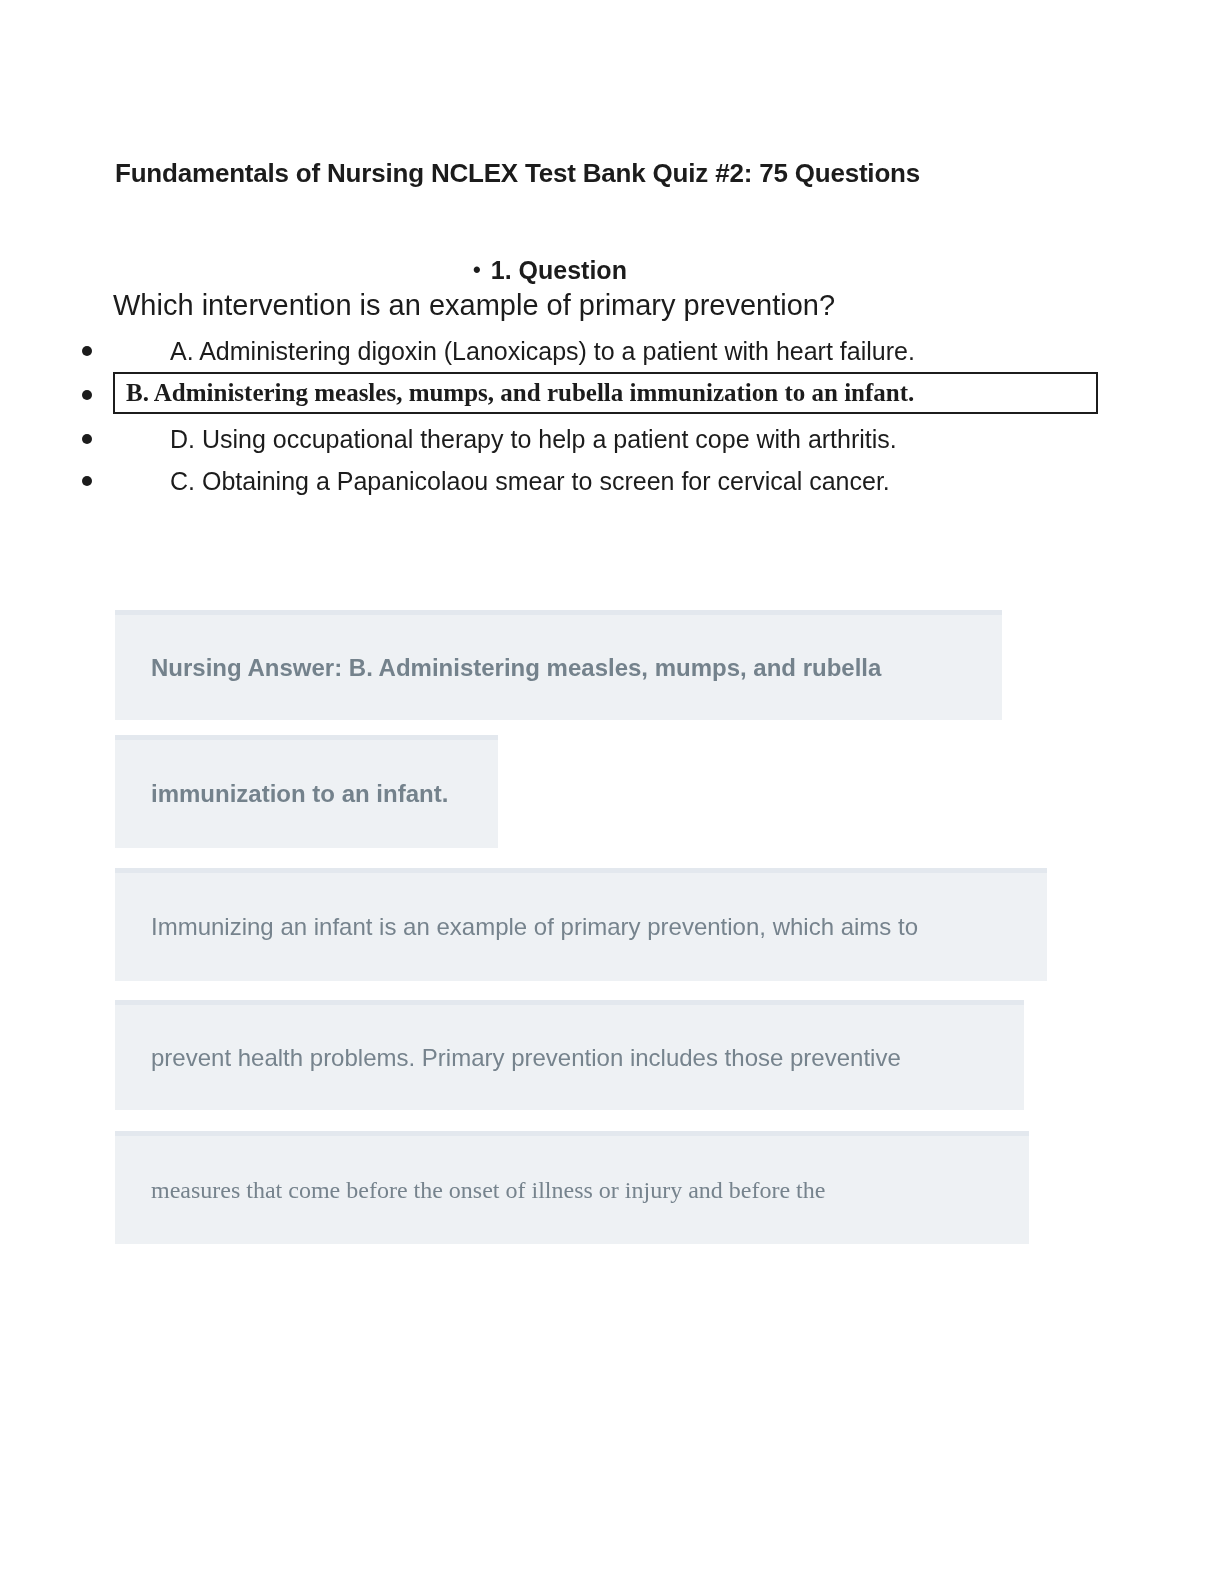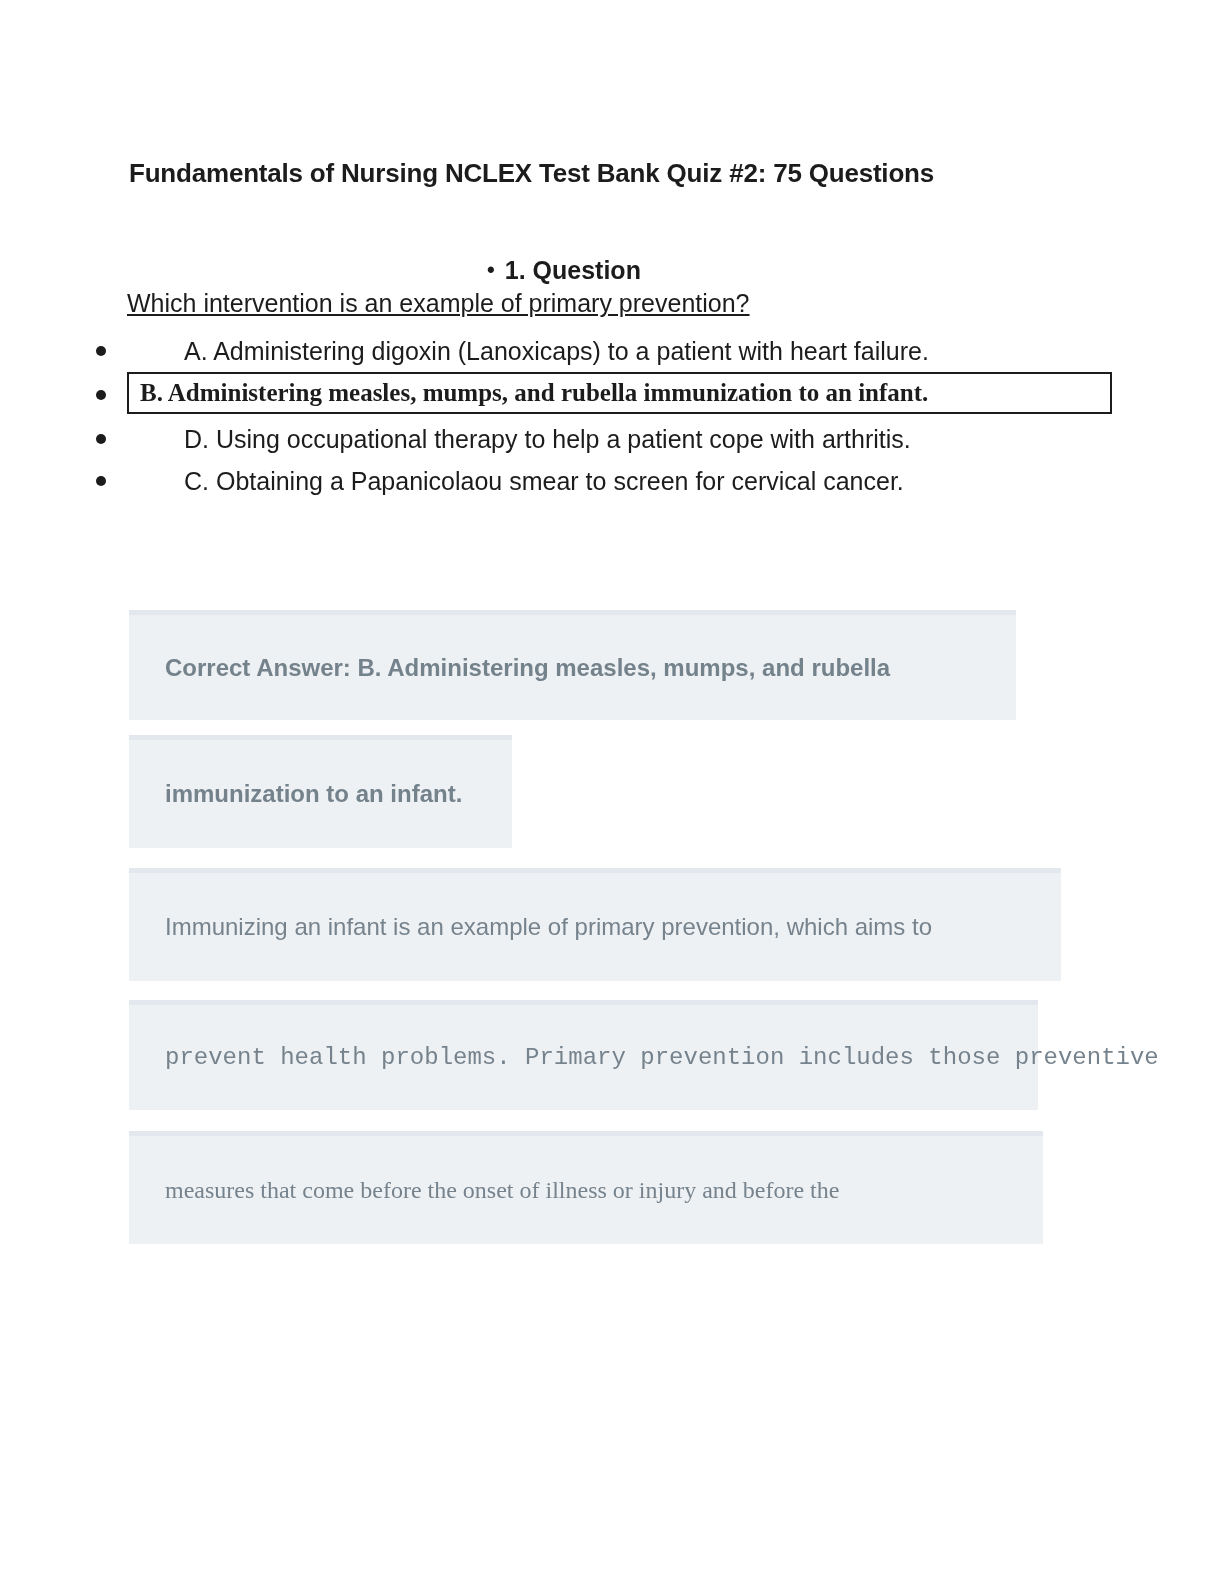--- a/index.html
+++ b/index.html
@@ -11,21 +11,21 @@
     width: 1224px;
     height: 1584px;
     position: relative;
     font-family: "Liberation Sans", sans-serif;
     color: #1a1a1a;
     overflow: hidden;
   }
 
   .page {
     position: absolute;
-    left: 14px; top: 0;
+    left: 0; top: 0;
     width: 1075px;
     height: 1584px;
   }
 
   
   .doc-title {
     position: absolute;
     left: 115px;
     top: 158px;
     width: 1000px;
@@ -52,24 +52,23 @@
     font-size: 22px;
     vertical-align: 2px;
     margin-right: 10px;
   }
 
   
   .question-stem {
     position: absolute;
     left: 113px;
     top: 289px;
-    font-size: 25px;
-    color: #1c1c1c;
-    white-space: nowrap;
-    text-decoration: underline;
+    font-size: 29px;
+    color: #1c1c1c;
+    white-space: nowrap;
   }
 
   
   .options {
     position: absolute;
     left: 0;
     top: 330px;
     width: 1160px;
   }
   .option-row {
@@ -142,21 +141,21 @@
     white-space: nowrap;
   }
   .gbox.bold .gtext {
     font-weight: bold;
     color: #74828c;
   }
 
   #box-1 { top: 610px;  width: 887px;  height: 110px; }
   #box-2 { top: 735px;  width: 383px;  height: 113px; }
   #box-3 { top: 868px;  width: 932px;  height: 113px; }
-  #box-4 { top: 1000px; width: 909px;  height: 110px; font-family: Liberation Mono, monospace; }
+  #box-4 { top: 1000px; width: 909px;  height: 110px; }
   #box-5 { top: 1131px; width: 914px;  height: 113px; font-family: Liberation Serif, serif; }
 </style>
 </head>
 <body>
 
 <div class="page">
 
   <div class="doc-title">Fundamentals of Nursing NCLEX Test Bank Quiz #2: 75 Questions</div>
 
   <div class="question-heading">
@@ -187,21 +186,21 @@
     <div class="option-row">
       <span class="bullet"></span>
       <span class="option-text">C. Obtaining a Papanicolaou smear to screen for cervical cancer.</span>
     </div>
 
   </div>
 
   <div class="boxes">
 
     <div class="gbox bold" id="box-1">
-      <span class="gtext">Correct Answer: B. Administering measles, mumps, and rubella</span>
+      <span class="gtext">Nursing Answer: B. Administering measles, mumps, and rubella</span>
     </div>
 
     <div class="gbox bold" id="box-2">
       <span class="gtext">immunization to an infant.</span>
     </div>
 
     <div class="gbox" id="box-3">
       <span class="gtext">Immunizing an infant is an example of primary prevention, which aims to</span>
     </div>
 

